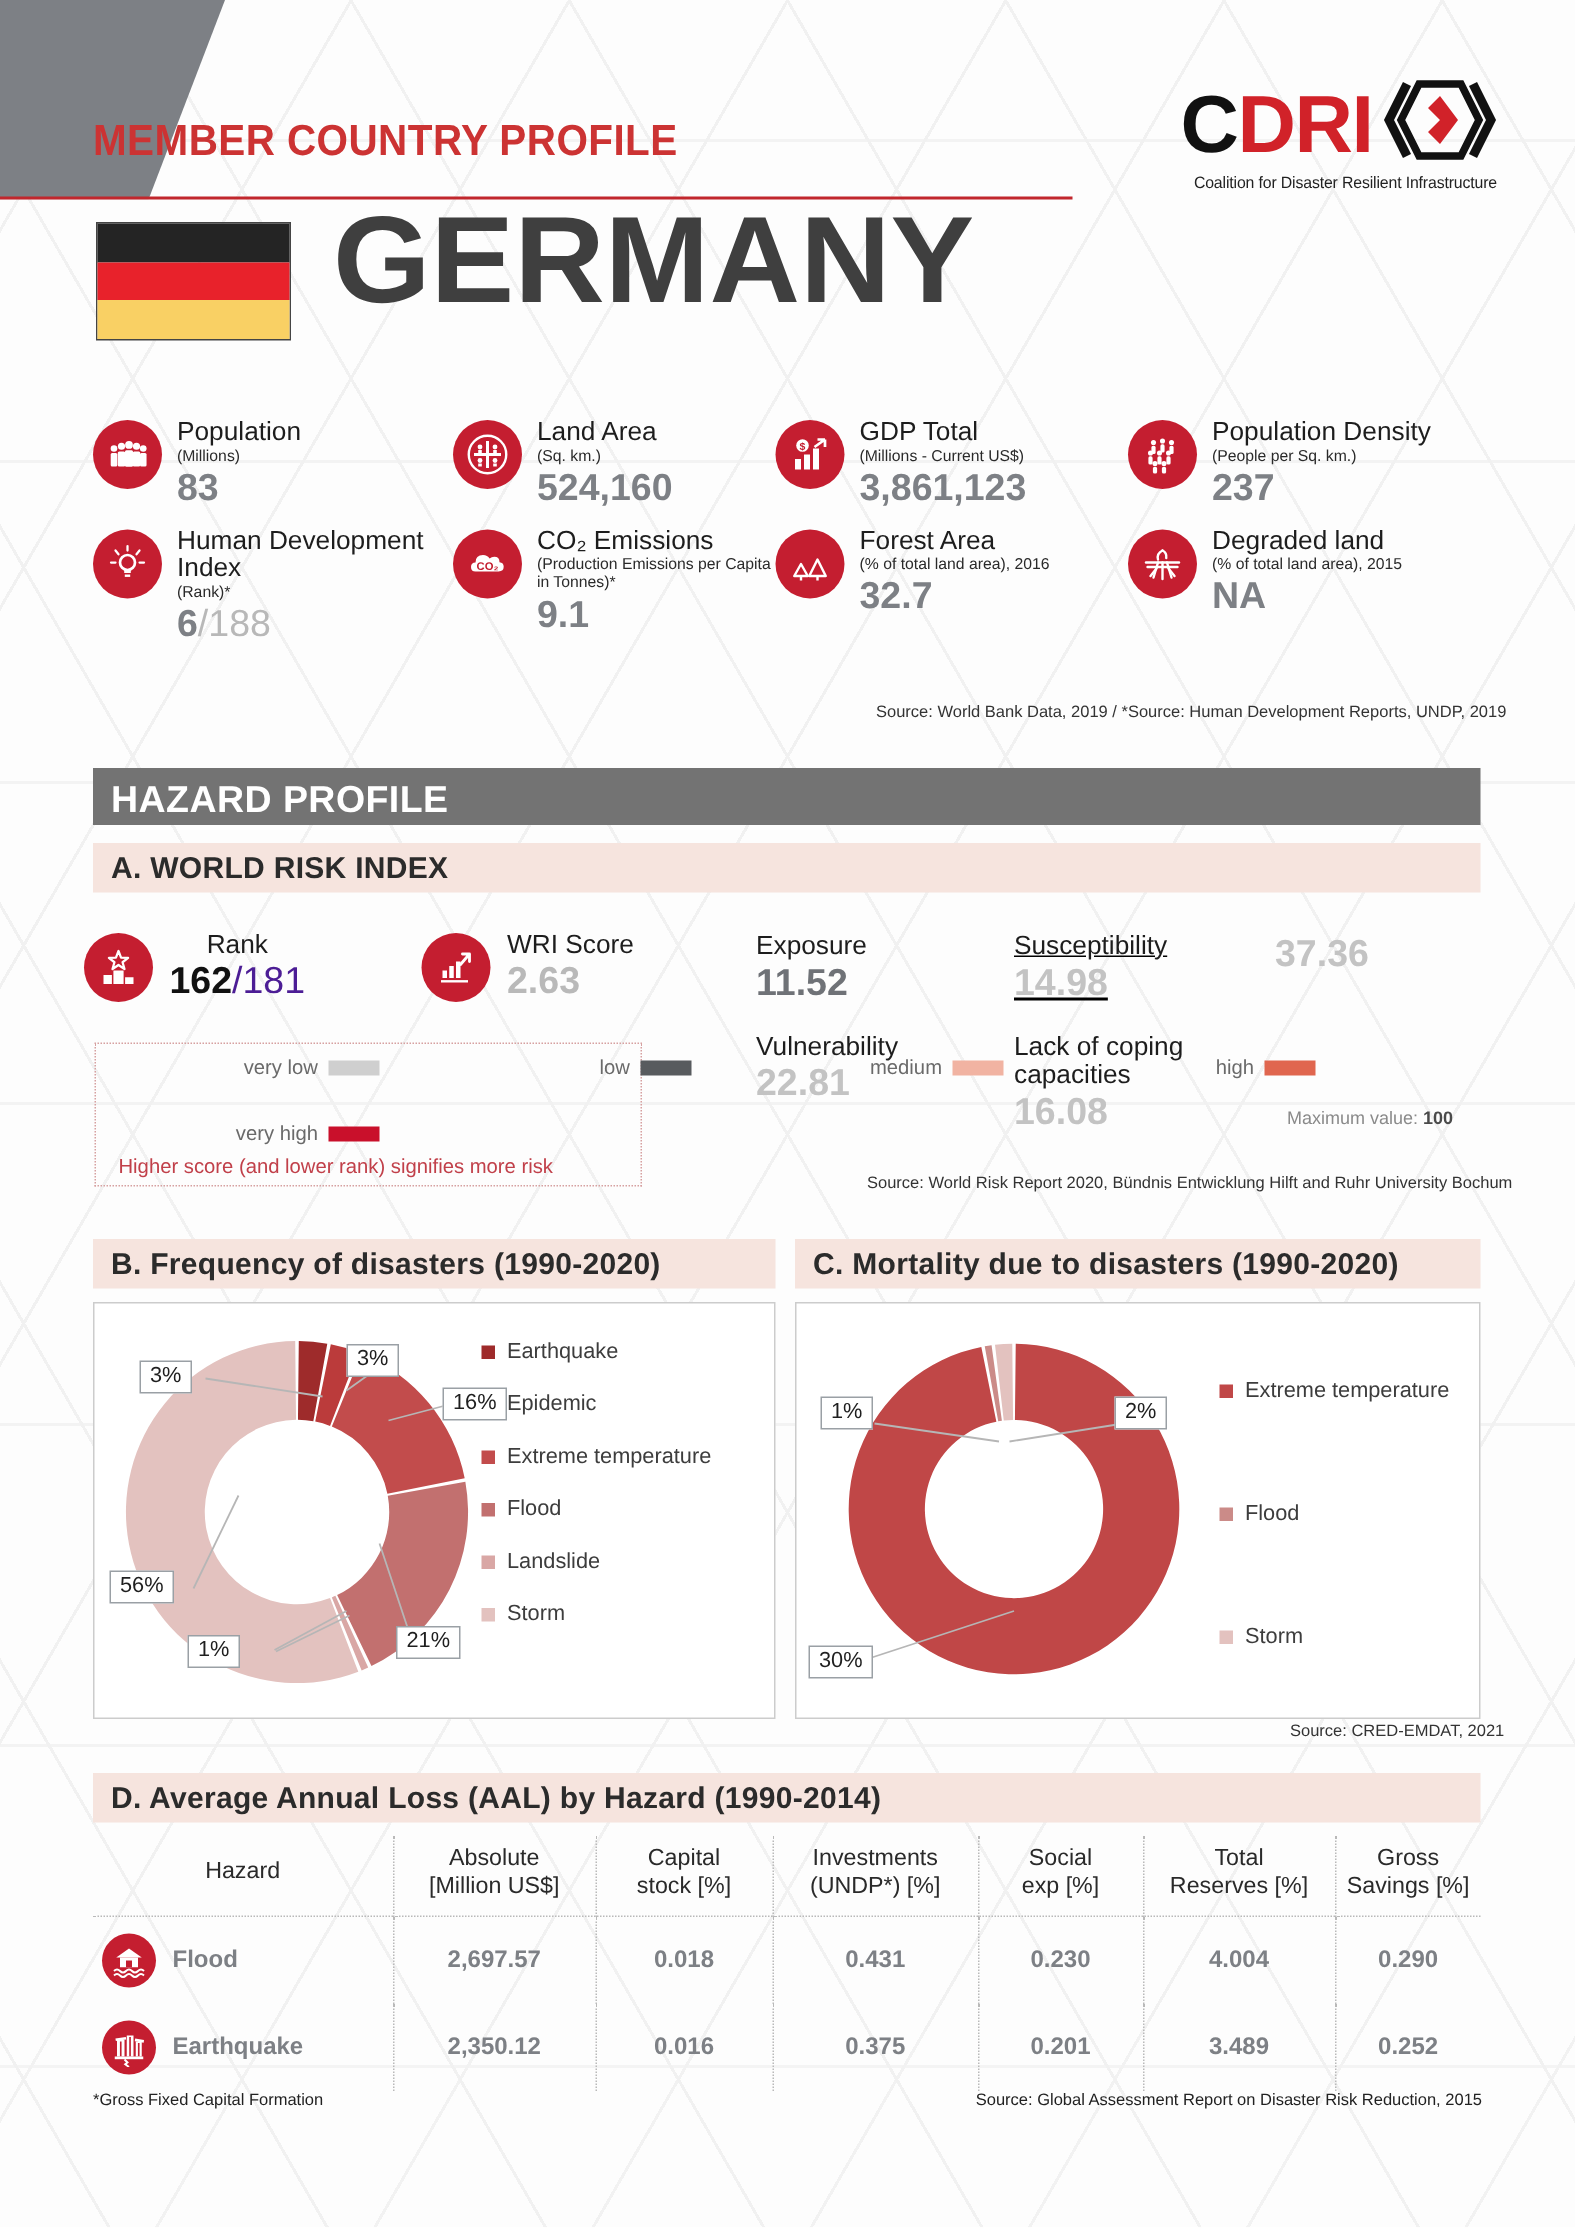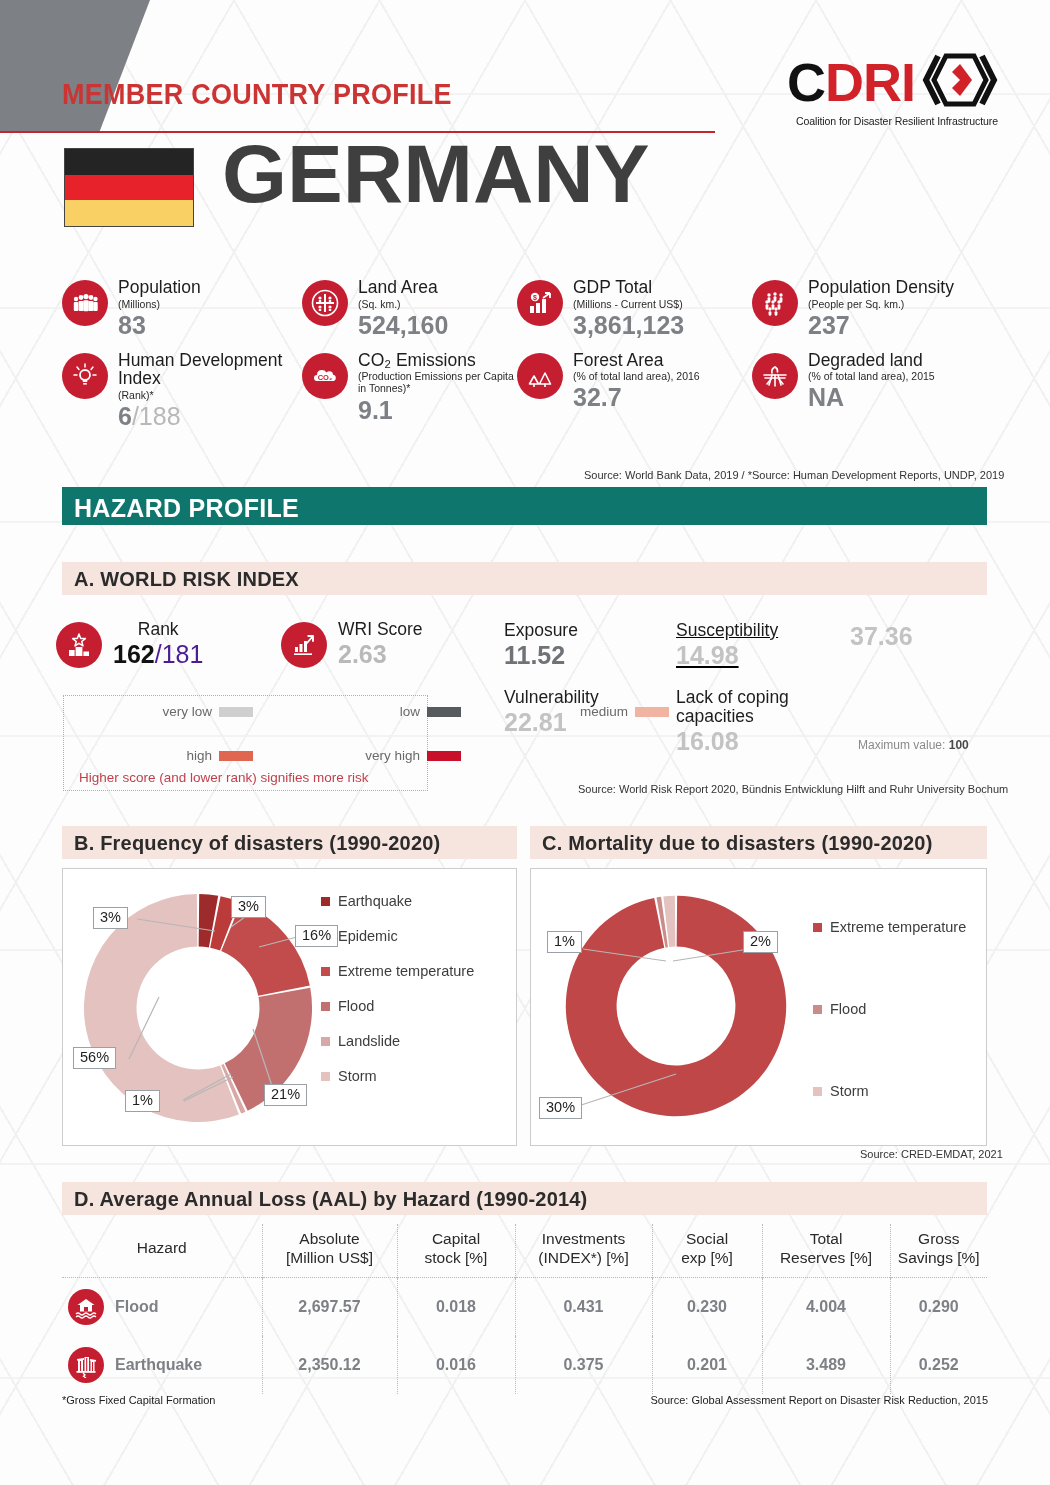--- a/index.html
+++ b/index.html
@@ -85,22 +85,22 @@
               font-family:"Liberation Sans Narrow","Liberation Sans",sans-serif;}
   .stat-value { font-size: 25px; font-weight: bold; color: #7d8085; margin-top: 2px; line-height:1.05;}
   .stat-value .denom { font-weight: normal; color: #b8b8b8; }
   #stats-source {
     position: absolute; left: 584px; top: 469px;
     font-size: 11px; color: #333;
     font-family:"Liberation Sans Narrow","Liberation Sans",sans-serif;
   }
   
   #hazard-bar {
-    position: absolute; left: 62px; top: 487px; width: 925px; height: 38px;
-    background: #0f766e;
+    position: absolute; left: 62px; top: 512px; width: 925px; height: 38px;
+    background: #737373;
     padding-left: 33px;
   }
   #hazard-bar span {
     position:absolute; left: 12px; top: 7px; color: #fff; font-size: 25px; font-weight: bold;
     font-family:"Liberation Sans Narrow","Liberation Sans",sans-serif; letter-spacing:.3px;
   }
   .sub-bar {
     position: absolute; background: #f6e4de; height: 33px;
   }
   .sub-bar span {
@@ -127,21 +127,21 @@
   #max-value {
     position:absolute; left: 858px; top: 738px; font-size: 12px; color:#8a8a8a;
     font-family:"Liberation Sans Narrow","Liberation Sans",sans-serif;
   }
   #max-value b { color:#4a4a4a; }
   
   #risk-legend {
     position:absolute; left: 63px; top: 695px; width: 365px; height: 96px;
     border: 1.5px dotted #d6a0a0; padding: 8px 10px 0 10px;
   }
-  .rl-grid { display:grid; grid-template-columns: 1fr 1fr 1fr; column-gap: 4px; row-gap: 3px; gap: 29px; }
+  .rl-grid { display:grid; grid-template-columns: 1fr 1fr 1fr 1fr; column-gap: 4px; row-gap: 3px; gap: 29px; }
   .rl-item { display:flex; align-items:center; justify-content:flex-start; gap:7px; }
   .rl-item .rl-name { font-size:13.5px; color:#6a6a6a; width: 138px; text-align:right; }
   .rl-item .rl-sw { width: 34px; height: 10px; }
   #risk-note {
     margin-top: 7px; font-size: 13.5px; color:#c1404a; text-align:left; padding-left: 5px;
   }
   #wri-source {
     position:absolute; left: 578px; top: 783px; font-size: 11px; color:#333;
     font-family:"Liberation Sans Narrow","Liberation Sans",sans-serif;
   }
@@ -624,21 +624,21 @@
         <th style="width:135px">
           <div>Absolute</div>
           <div>[Million US$]</div>
         </th>
         <th style="width:118px">
           <div>Capital</div>
           <div>stock [%]</div>
         </th>
         <th style="width:137px">
           <div>Investments</div>
-          <div>(INDEX*) [%]</div>
+          <div>(UNDP*) [%]</div>
         </th>
         <th style="width:110px">
           <div>Social</div>
           <div>exp [%]</div>
         </th>
         <th style="width:128px">
           <div>Total</div>
           <div>Reserves [%]</div>
         </th>
         <th style="width:97px">

